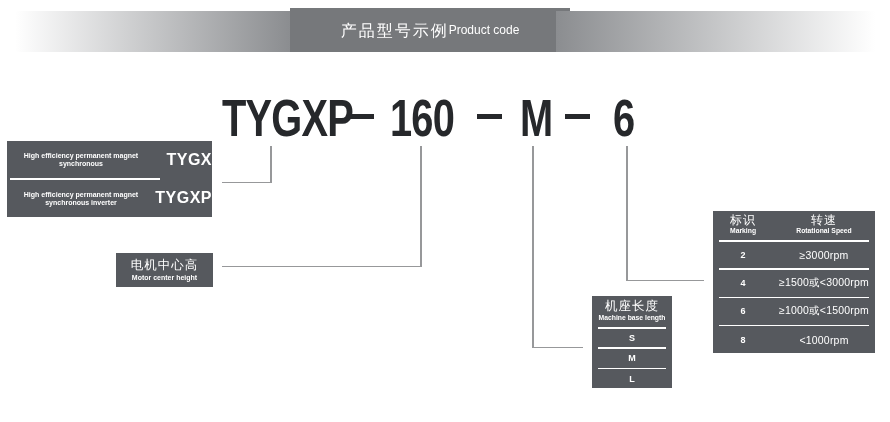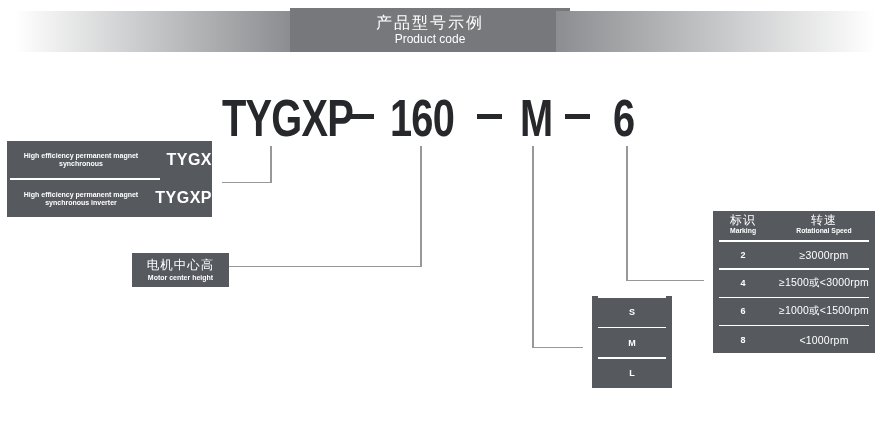--- a/index.html
+++ b/index.html
@@ -6,21 +6,21 @@
   .canvas{
     position:relative;width:890px;height:422px;background:#ffffff;overflow:hidden;
     font-family:"Liberation Sans","DejaVu Sans",sans-serif;
   }
   
   .hdr-grad{position:absolute;top:11px;height:41px;}
   .hdr-left{left:15px;width:275px;background:linear-gradient(90deg,#ffffff 0%,#8b8d90 100%);}
   .hdr-right{left:556px;width:319px;background:linear-gradient(90deg,#8b8d90 0%,#ffffff 100%);}
   .hdr-box{
     position:absolute;left:290px;top:8px;width:280px;height:44px;background:#76787b;
-    display:flex;flex-direction:column;align-items:center;justify-content:center;color:#ffffff;
+    display:flex;flex-direction:row;align-items:center;justify-content:center;color:#ffffff;
   }
   .hdr-cn{font-size:16px;letter-spacing:2px;font-weight:500;line-height:19px;}
   .hdr-en{font-size:12px;line-height:15px;}
   
   .code-seg{
     position:absolute;top:97px;height:44px;line-height:44px;
     font-size:51px;font-weight:bold;color:#26282b;letter-spacing:-1px;
     transform:scaleX(0.78);transform-origin:0 50%;white-space:nowrap;
   }
   .seg-series{left:222px;}
@@ -49,21 +49,21 @@
   .en{text-align:center;font-weight:bold;}
   
   .series-box{left:7px;top:141px;width:205px;height:76px;display:flex;flex-direction:column;}
   .srow{flex:1;display:flex;align-items:center;}
   .srow-text{width:148px;padding-top:1px;}
   .srow-text .cn{font-size:15px;letter-spacing:2px;line-height:17px;}
   .srow-text .en{font-size:7px;line-height:8px;}
   .scode{flex:1;text-align:right;font-size:16px;font-weight:bold;letter-spacing:0.5px;}
   .sdivider{height:1.5px;background:#ffffff;width:150px;margin-left:3px;flex:none;}
   
-  .height-box{left:132px;top:253px;width:97px;height:34px;display:flex;flex-direction:column;justify-content:center;}
+  .height-box{left:116px;top:253px;width:97px;height:34px;display:flex;flex-direction:column;justify-content:center;}
   .height-box .cn{font-size:12.5px;letter-spacing:1px;line-height:15px;}
   .height-box .en{font-size:7px;line-height:9px;}
   
   .length-box{left:592px;top:296px;width:80px;height:92px;display:flex;flex-direction:column;}
   .lhead{height:28px;padding-top:3px;}
   .lhead .cn{font-size:12.5px;letter-spacing:1px;line-height:14px;}
   .lhead .en{font-size:6.8px;line-height:9px;}
   .ldiv{height:1.5px;background:#ffffff;margin:0 6px;flex:none;}
   .lopt{flex:1;display:flex;align-items:center;justify-content:center;font-size:9px;font-weight:bold;}
   
@@ -123,20 +123,24 @@
       <div class="scode">TYGXP</div>
     </div>
   </div>
 
   <div class="dbox height-box">
     <div class="cn">电机中心高</div>
     <div class="en">Motor center height</div>
   </div>
 
   <div class="dbox length-box">
+    <div class="lhead">
+      <div class="cn">机座长度</div>
+      <div class="en">Machine base length</div>
+    </div>
     <div class="ldiv"></div>
     <div class="lopt">S</div>
     <div class="ldiv"></div>
     <div class="lopt">M</div>
     <div class="ldiv"></div>
     <div class="lopt">L</div>
   </div>
 
   <div class="dbox speed-table">
     <div class="trow thead">

